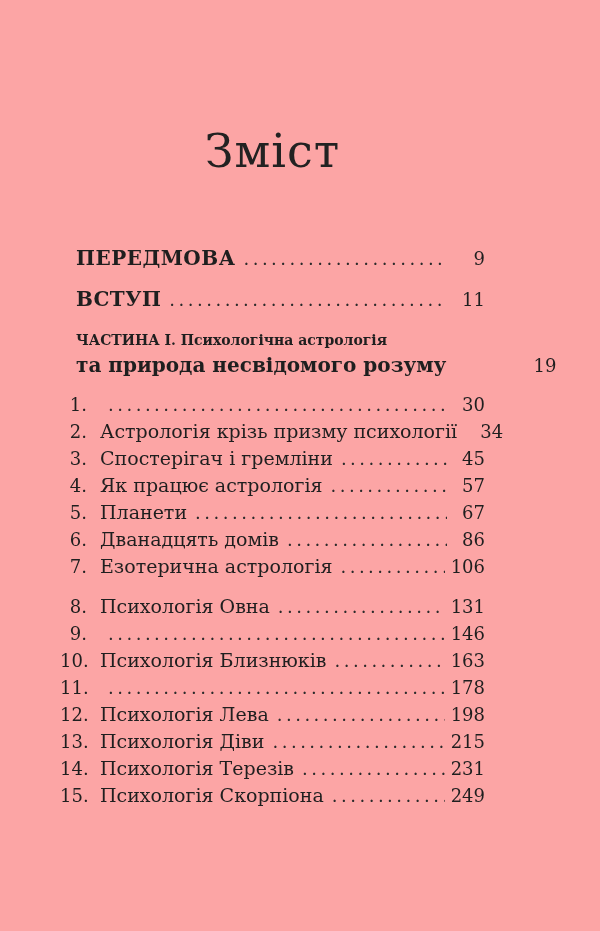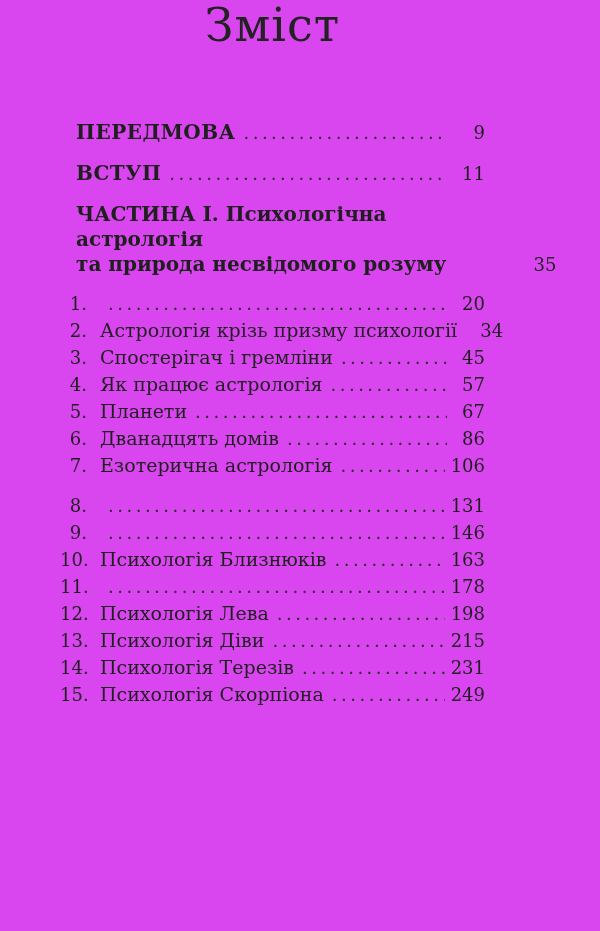--- a/index.html
+++ b/index.html
@@ -4,25 +4,26 @@
 <style>
   html, body {
     margin: 0;
     padding: 0;
     background: #ffffff;
   }
   .page {
     position: relative;
     width: 600px;
     height: 931px;
-    background: #d946ef;
+    background: #fca5a5;
     color: #1f1f1f;
     font-family: "DejaVu Serif", "Liberation Serif", serif;
     overflow: hidden;
     box-sizing: border-box;
+    padding-top: 126px;
   }
   .title {
     margin: 0 115px 70px 60px;
     font-size: 46px;
     font-weight: 400;
     line-height: 50px;
     text-align: center;
     letter-spacing: 1px;
     color: #222222;
   }
@@ -36,21 +37,21 @@
   .row.front {
     line-height: 24px;
     margin-bottom: 16px;
     margin-left: 16px;
     font-size: 20px;
   }
   .row.front .label { font-weight: 700; letter-spacing: 0.5px; }
   .section { margin-top: 4px; }
   .heading-line1 {
     margin-left: 16px;
-    font-size: 20px;
+    font-size: 14px;
     font-weight: 700;
     line-height: 25px;
   }
   .row.part {
     margin-left: 16px;
     font-size: 20px;
     line-height: 25px;
     gap: 32px;
   }
   .row.part .label { font-weight: 700; }
@@ -99,28 +100,28 @@
       <div class="row front">
         <span class="label">ВСТУП</span>
         <span class="dots">........................................................................................................................</span>
         <span class="pagenum">11</span>
       </div>
       <div class="section">
         <div class="heading-line1">ЧАСТИНА I. Психологічна астрологія</div>
         <div class="row part">
           <span class="label">та природа несвідомого розуму</span>
           <span class="dots">........................................................................................................................</span>
-          <span class="pagenum">35</span>
+          <span class="pagenum">19</span>
         </div>
         <div class="chapters">
           <div class="row chapter">
             <span class="num-col">1.</span>
             <span class="num-gap"></span>
             <span class="dots">........................................................................................................................</span>
-            <span class="pagenum">20</span>
+            <span class="pagenum">30</span>
           </div>
           <div class="row chapter">
             <span class="num-col">2.</span>
             <span class="num-gap"></span>
             <span class="label">Астрологія крізь призму психології</span>
             <span class="dots">........................................................................................................................</span>
             <span class="pagenum">34</span>
           </div>
           <div class="row chapter">
             <span class="num-col">3.</span>
@@ -157,20 +158,21 @@
             <span class="dots">........................................................................................................................</span>
             <span class="pagenum">106</span>
           </div>
         </div>
       </div>
       <div class="section">
         <div class="chapters">
           <div class="row chapter">
             <span class="num-col">8.</span>
             <span class="num-gap"></span>
+            <span class="label">Психологія Овна</span>
             <span class="dots">........................................................................................................................</span>
             <span class="pagenum">131</span>
           </div>
           <div class="row chapter">
             <span class="num-col">9.</span>
             <span class="num-gap"></span>
             <span class="dots">........................................................................................................................</span>
             <span class="pagenum">146</span>
           </div>
           <div class="row chapter">

